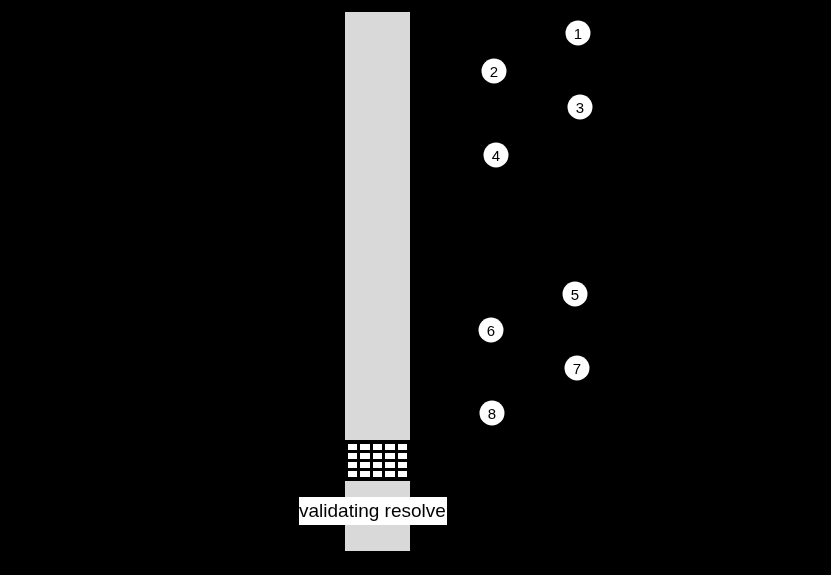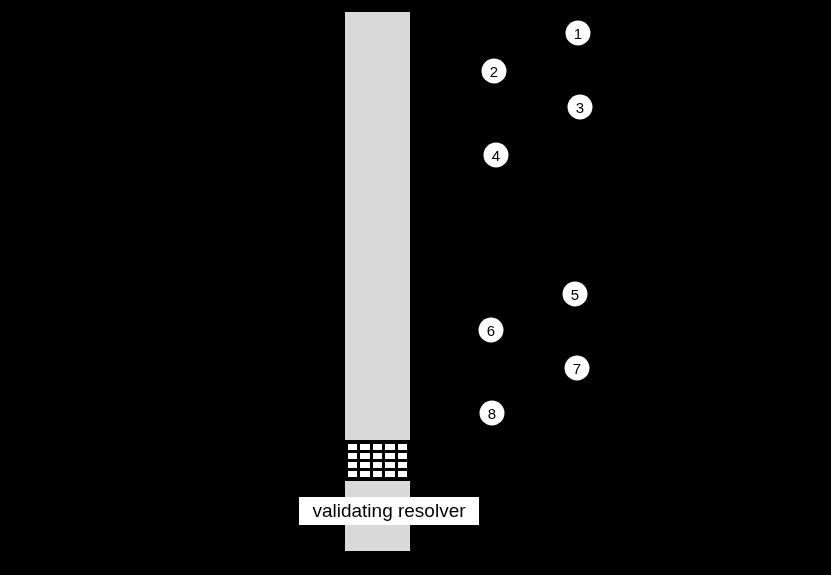--- a/index.html
+++ b/index.html
@@ -46,21 +46,21 @@
     left: 345px;
     top: 481px;
     width: 65px;
     height: 70px;
     background: #d9d9d9;
   }
   .label {
     position: absolute;
     left: 299px;
     top: 497px;
-    width: 180px;
+    width: 148px;
     height: 28px;
     background: #fff;
     color: #000;
     font-size: 19px;
     line-height: 28px;
     text-align: center;
     white-space: nowrap;
   }
   .step {
     position: absolute;

